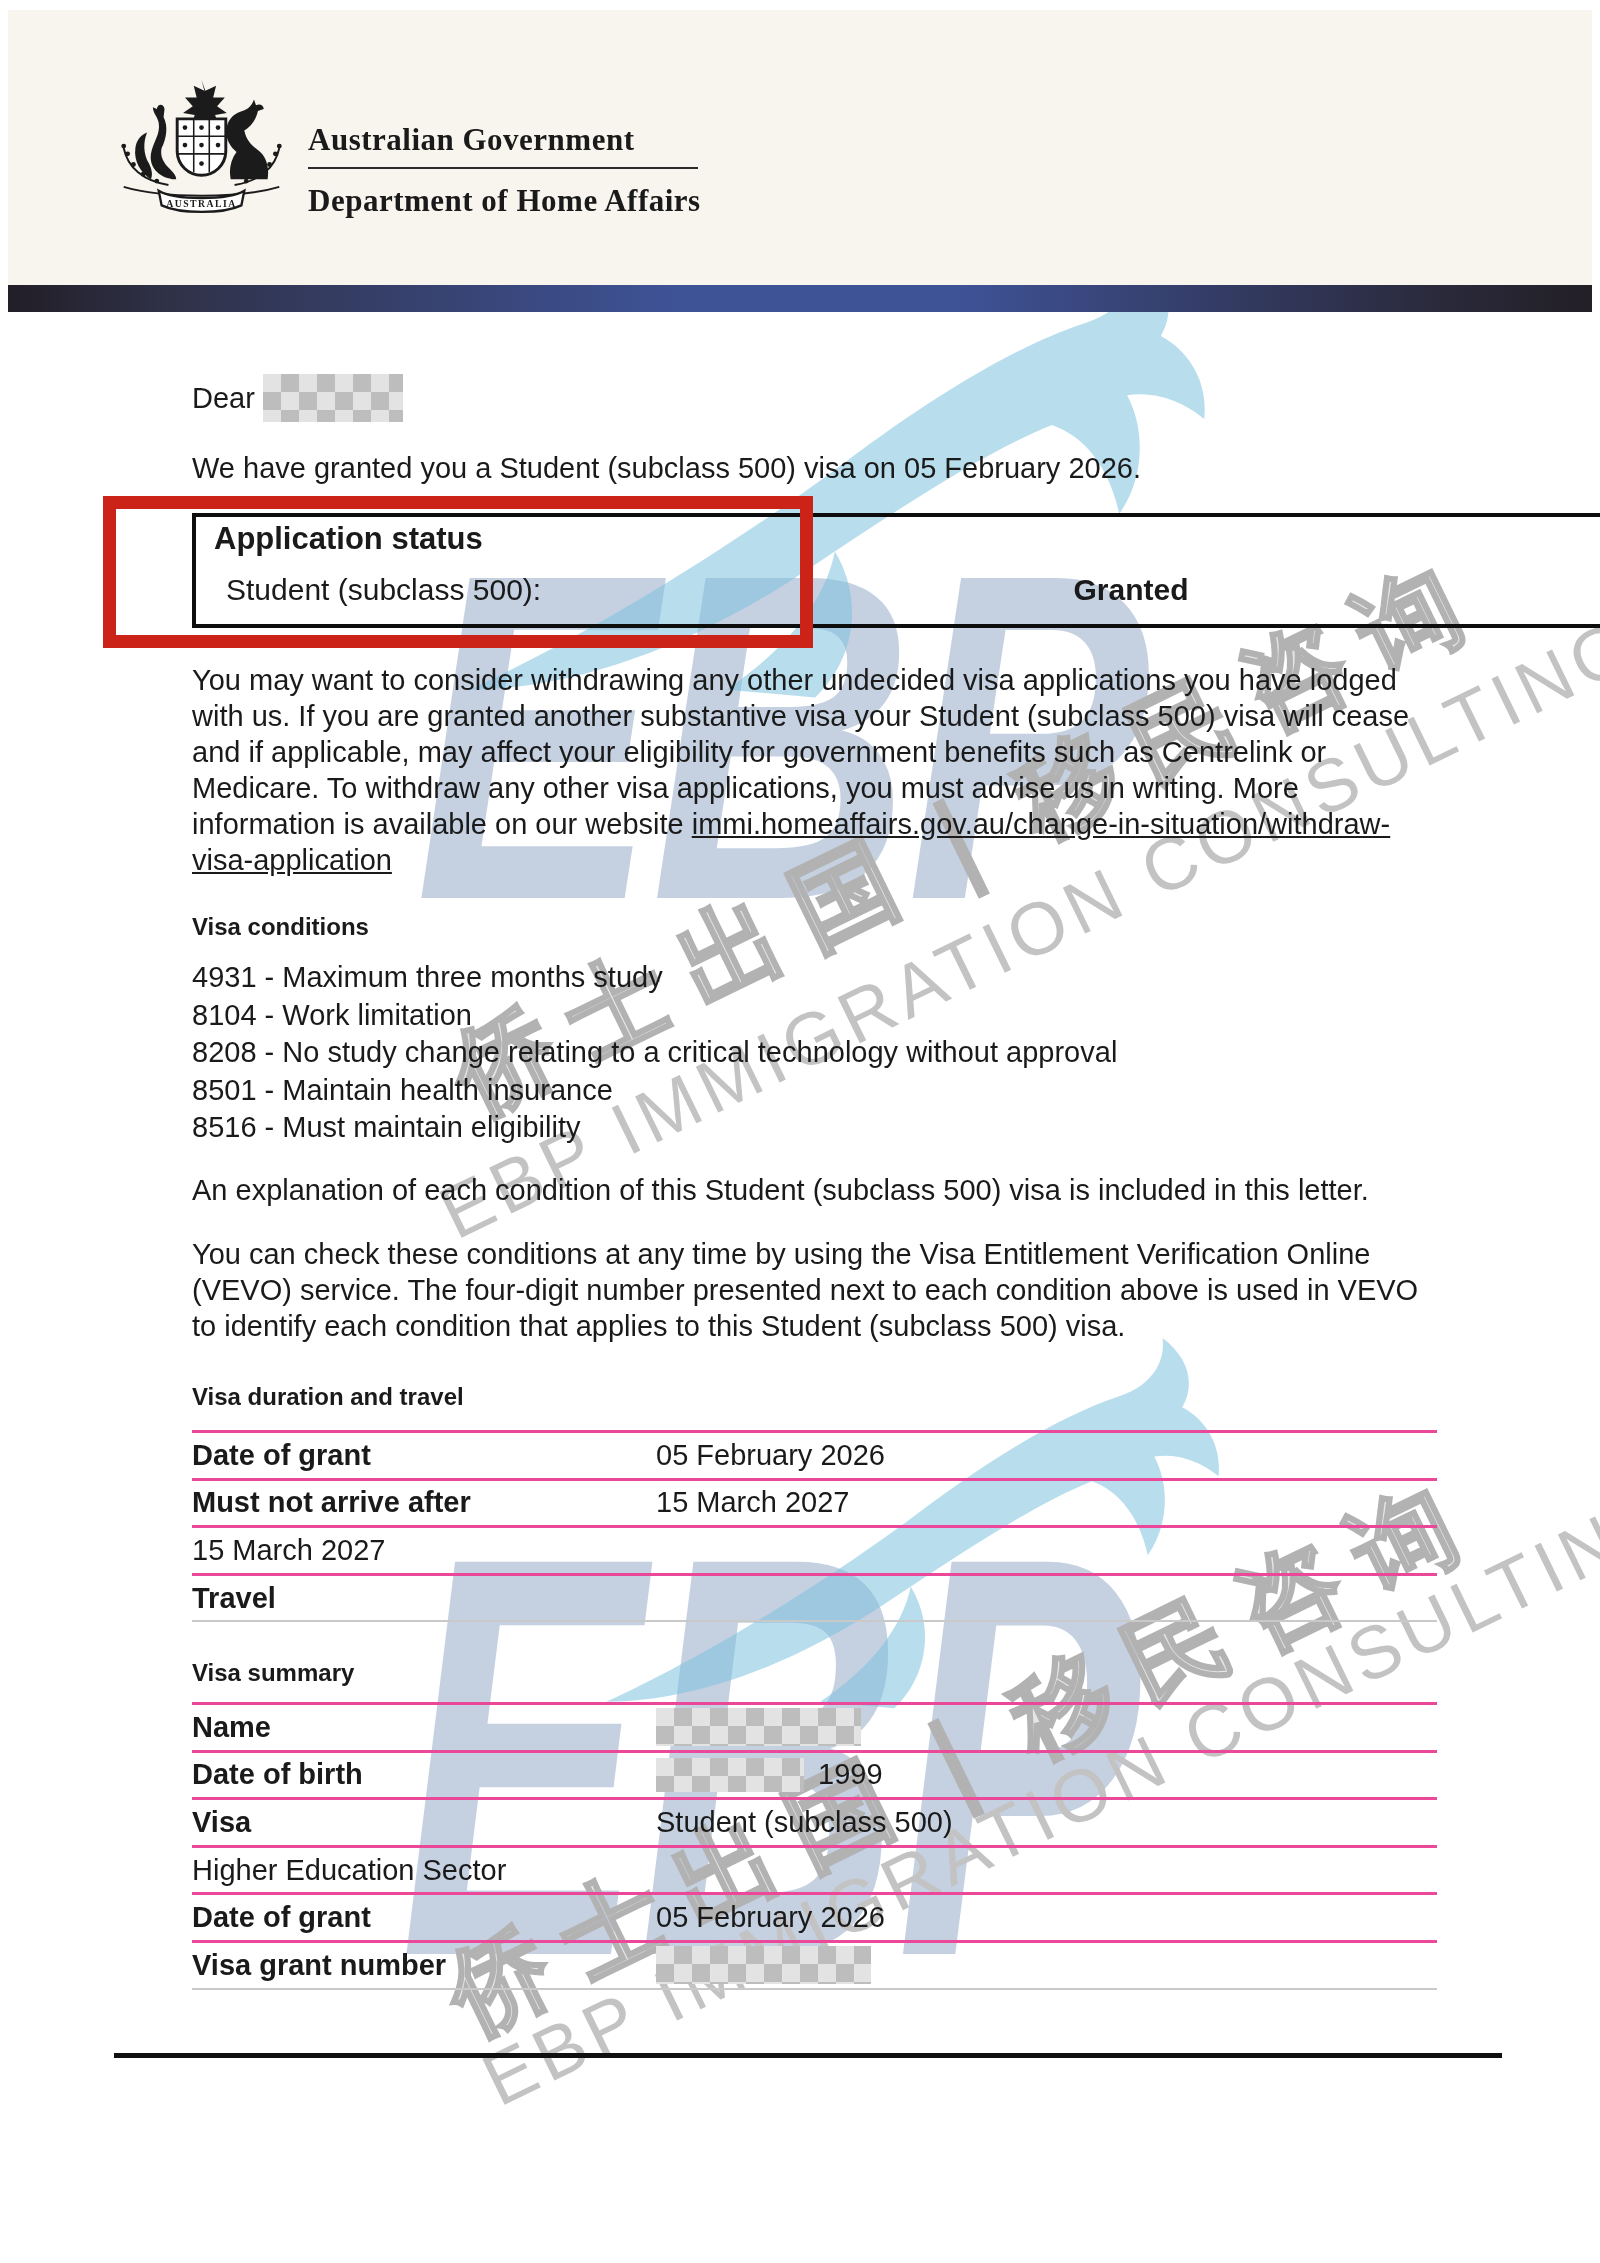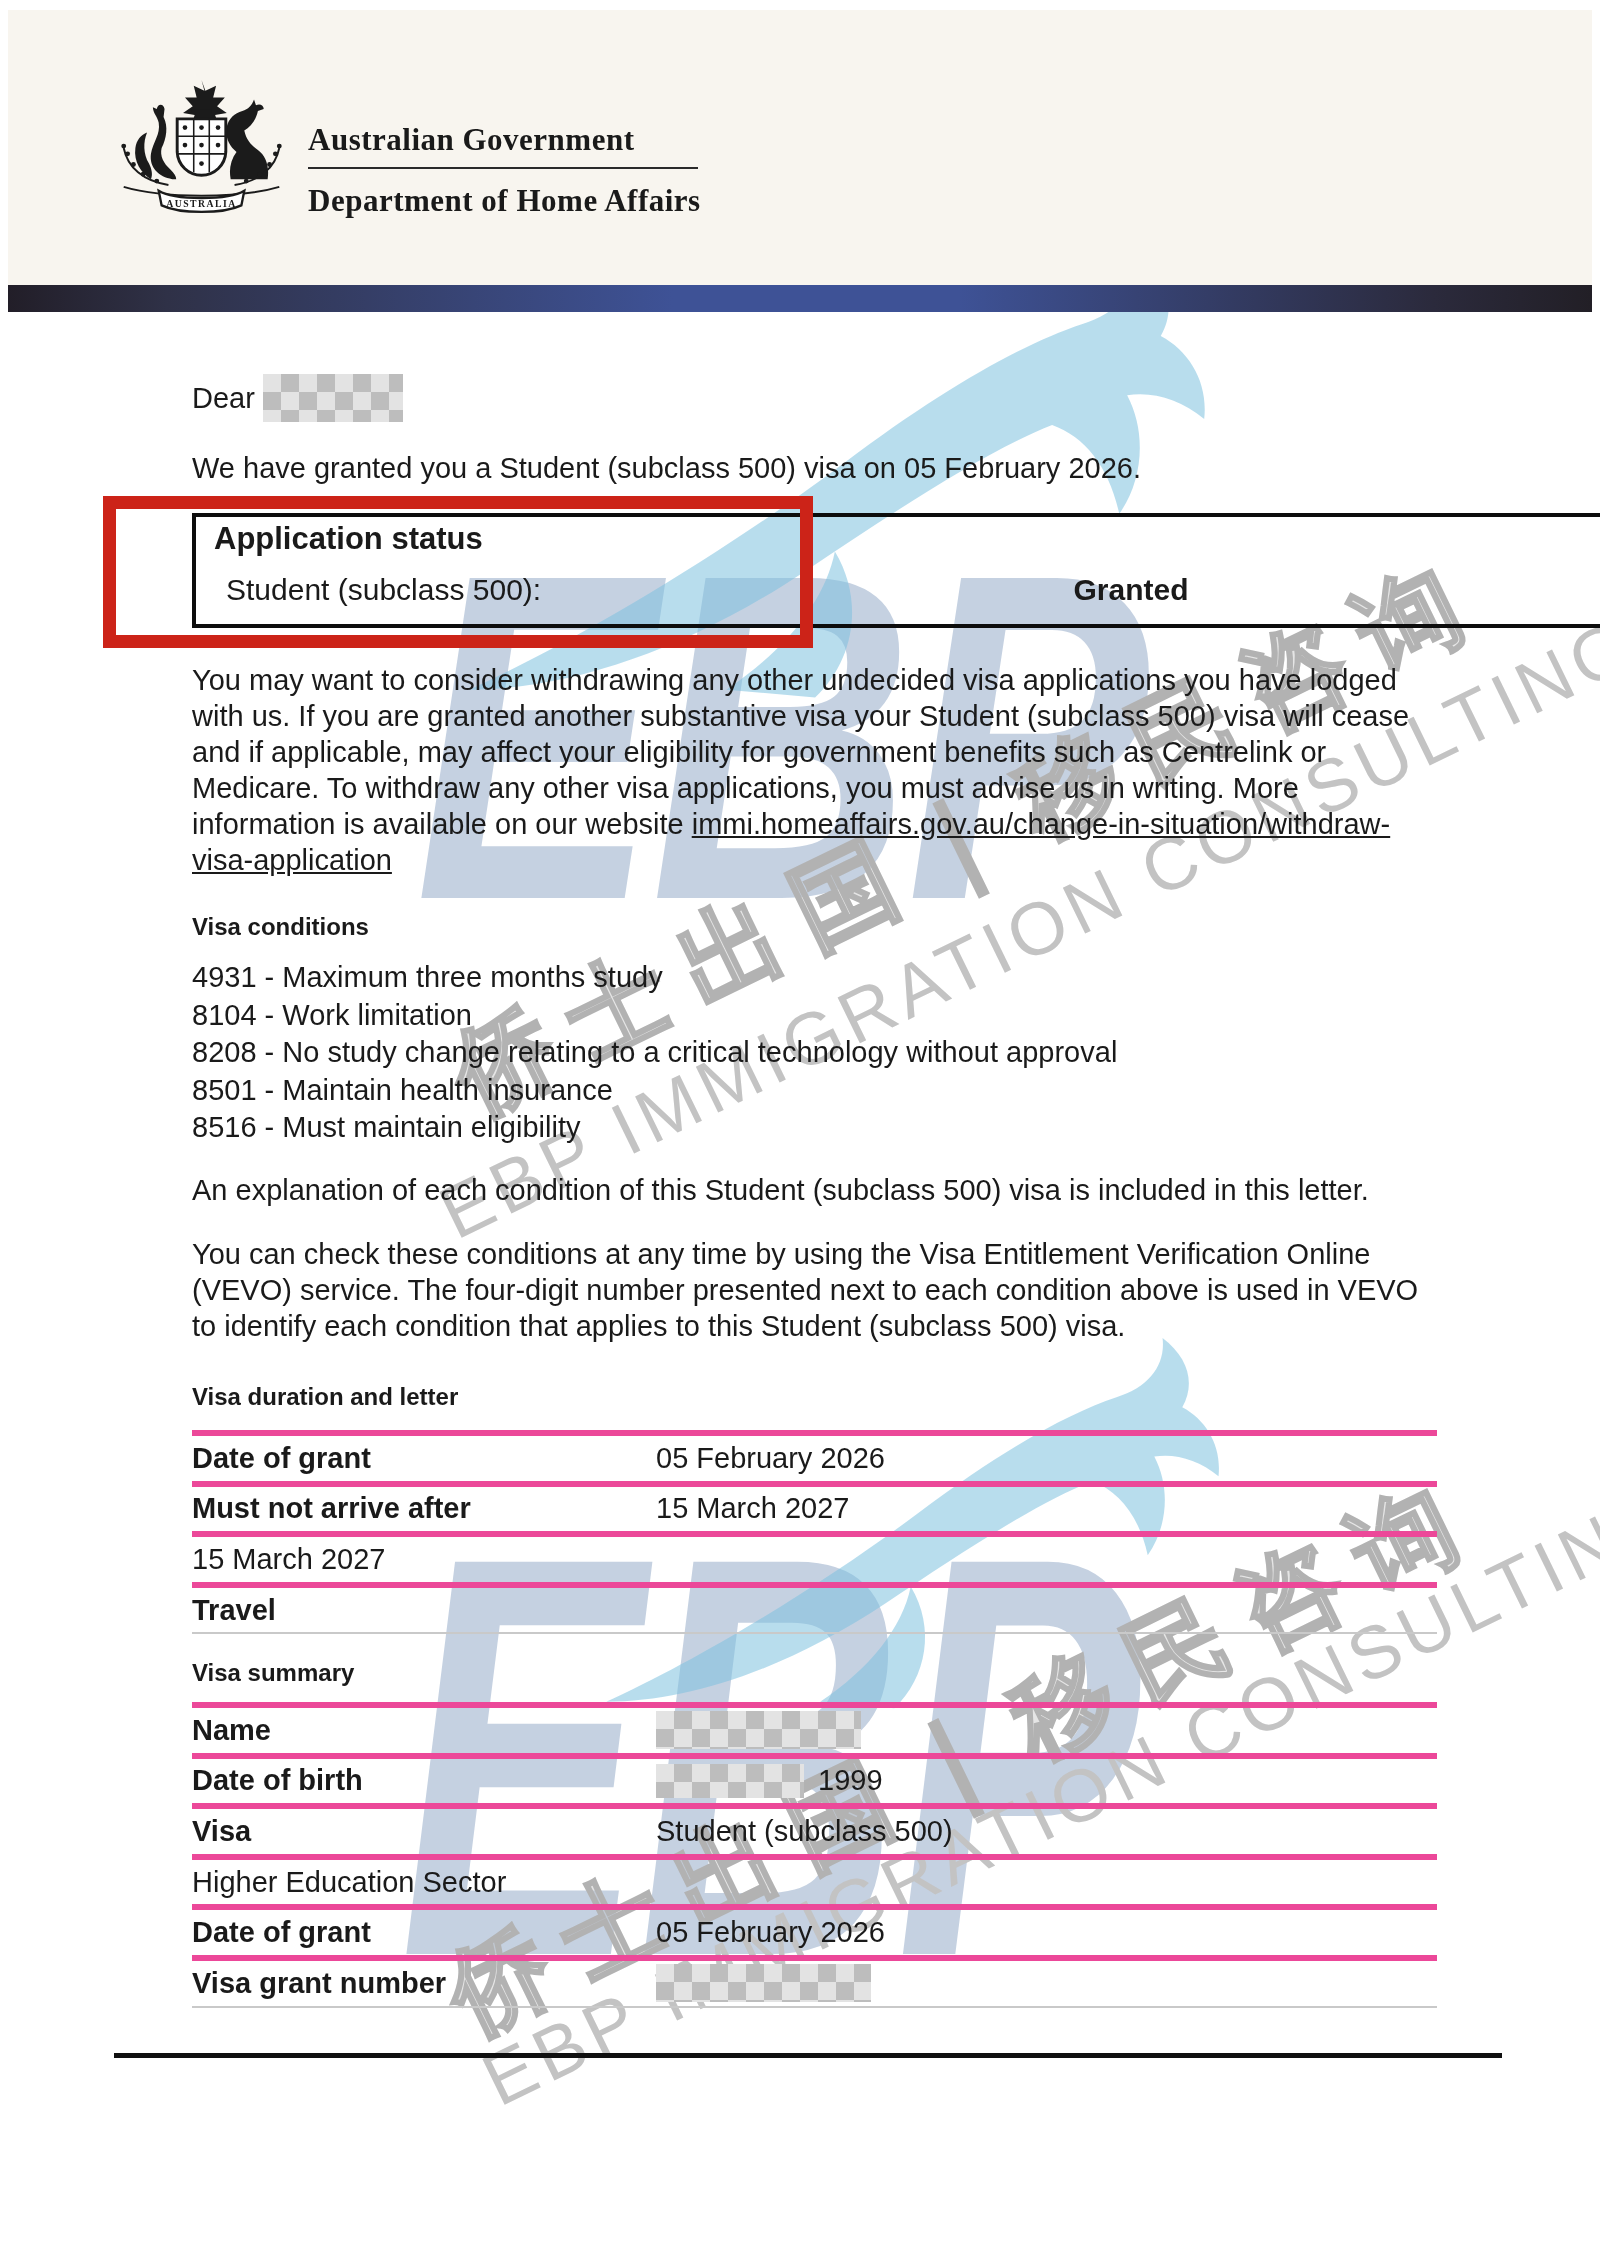--- a/index.html
+++ b/index.html
@@ -51,21 +51,21 @@
   .status-box{left:192px;top:513px;width:1430px;height:115px;border:4px solid #0d0d0d;
     box-sizing:border-box;background:transparent;}
   .status-title{position:absolute;left:18px;top:4px;font-size:31px;font-weight:700;}
   .status-visa{position:absolute;left:30px;top:56px;font-size:30px;}
   .status-value{position:absolute;left:770px;top:56px;width:330px;text-align:center;
     font-size:30px;font-weight:700;}
   .red-rect{left:103px;top:496px;width:710px;height:152px;border:13px solid #cc2318;
     box-sizing:border-box;z-index:4;}
   
   .vtable{left:192px;width:1245px;}
-  .vrow{display:flex;align-items:center;height:44.6px;border-top:6px solid #ec4899;font-size:29px;}
+  .vrow{display:flex;align-items:center;height:44.6px;border-top:3px solid #ec4899;font-size:29px;}
   .vtable .vrow:last-child{border-bottom:2px solid #c9c9c9;}
   .vlabel{width:464px;font-weight:700;}
   .vvalue{flex:1;display:flex;align-items:center;}
   .bottom-rule{left:114px;top:2053px;width:1388px;height:5px;background:#101010;}
 </style>
 </head>
 <body>
 
 <div class="abs wm wm-letters up">EBP</div>
 <svg class="abs wm bird" style="left:430px;top:225px;" width="790" height="475" viewBox="0 0 800 480">
@@ -160,21 +160,21 @@
   <div>8104 - Work limitation</div>
   <div>8208 - No study change relating to a critical technology without approval</div>
   <div>8501 - Maintain health insurance</div>
   <div>8516 - Must maintain eligibility</div>
 </div>
 
 <div class="abs content bodytext para" style="left:192px;top:1172px;">An explanation of each condition of this Student (subclass 500) visa is included in this letter.</div>
 
 <div class="abs content bodytext para" style="left:192px;top:1236px;">You can check these conditions at any time by using the Visa Entitlement Verification Online (VEVO) service. The four-digit number presented next to each condition above is used in VEVO to identify each condition that applies to this Student (subclass 500) visa.</div>
 
-<div class="abs content h2" style="left:192px;top:1383px;">Visa duration and letter</div>
+<div class="abs content h2" style="left:192px;top:1383px;">Visa duration and travel</div>
 <div class="abs content vtable" style="top:1430px;">
   <div class="vrow">
     <div class="vlabel">Date of grant</div>
     <div class="vvalue">05 February 2026</div>
   </div>
   <div class="vrow">
     <div class="vlabel">Must not arrive after</div>
     <div class="vvalue">15 March 2027</div>
   </div>
   <div class="vrow">

